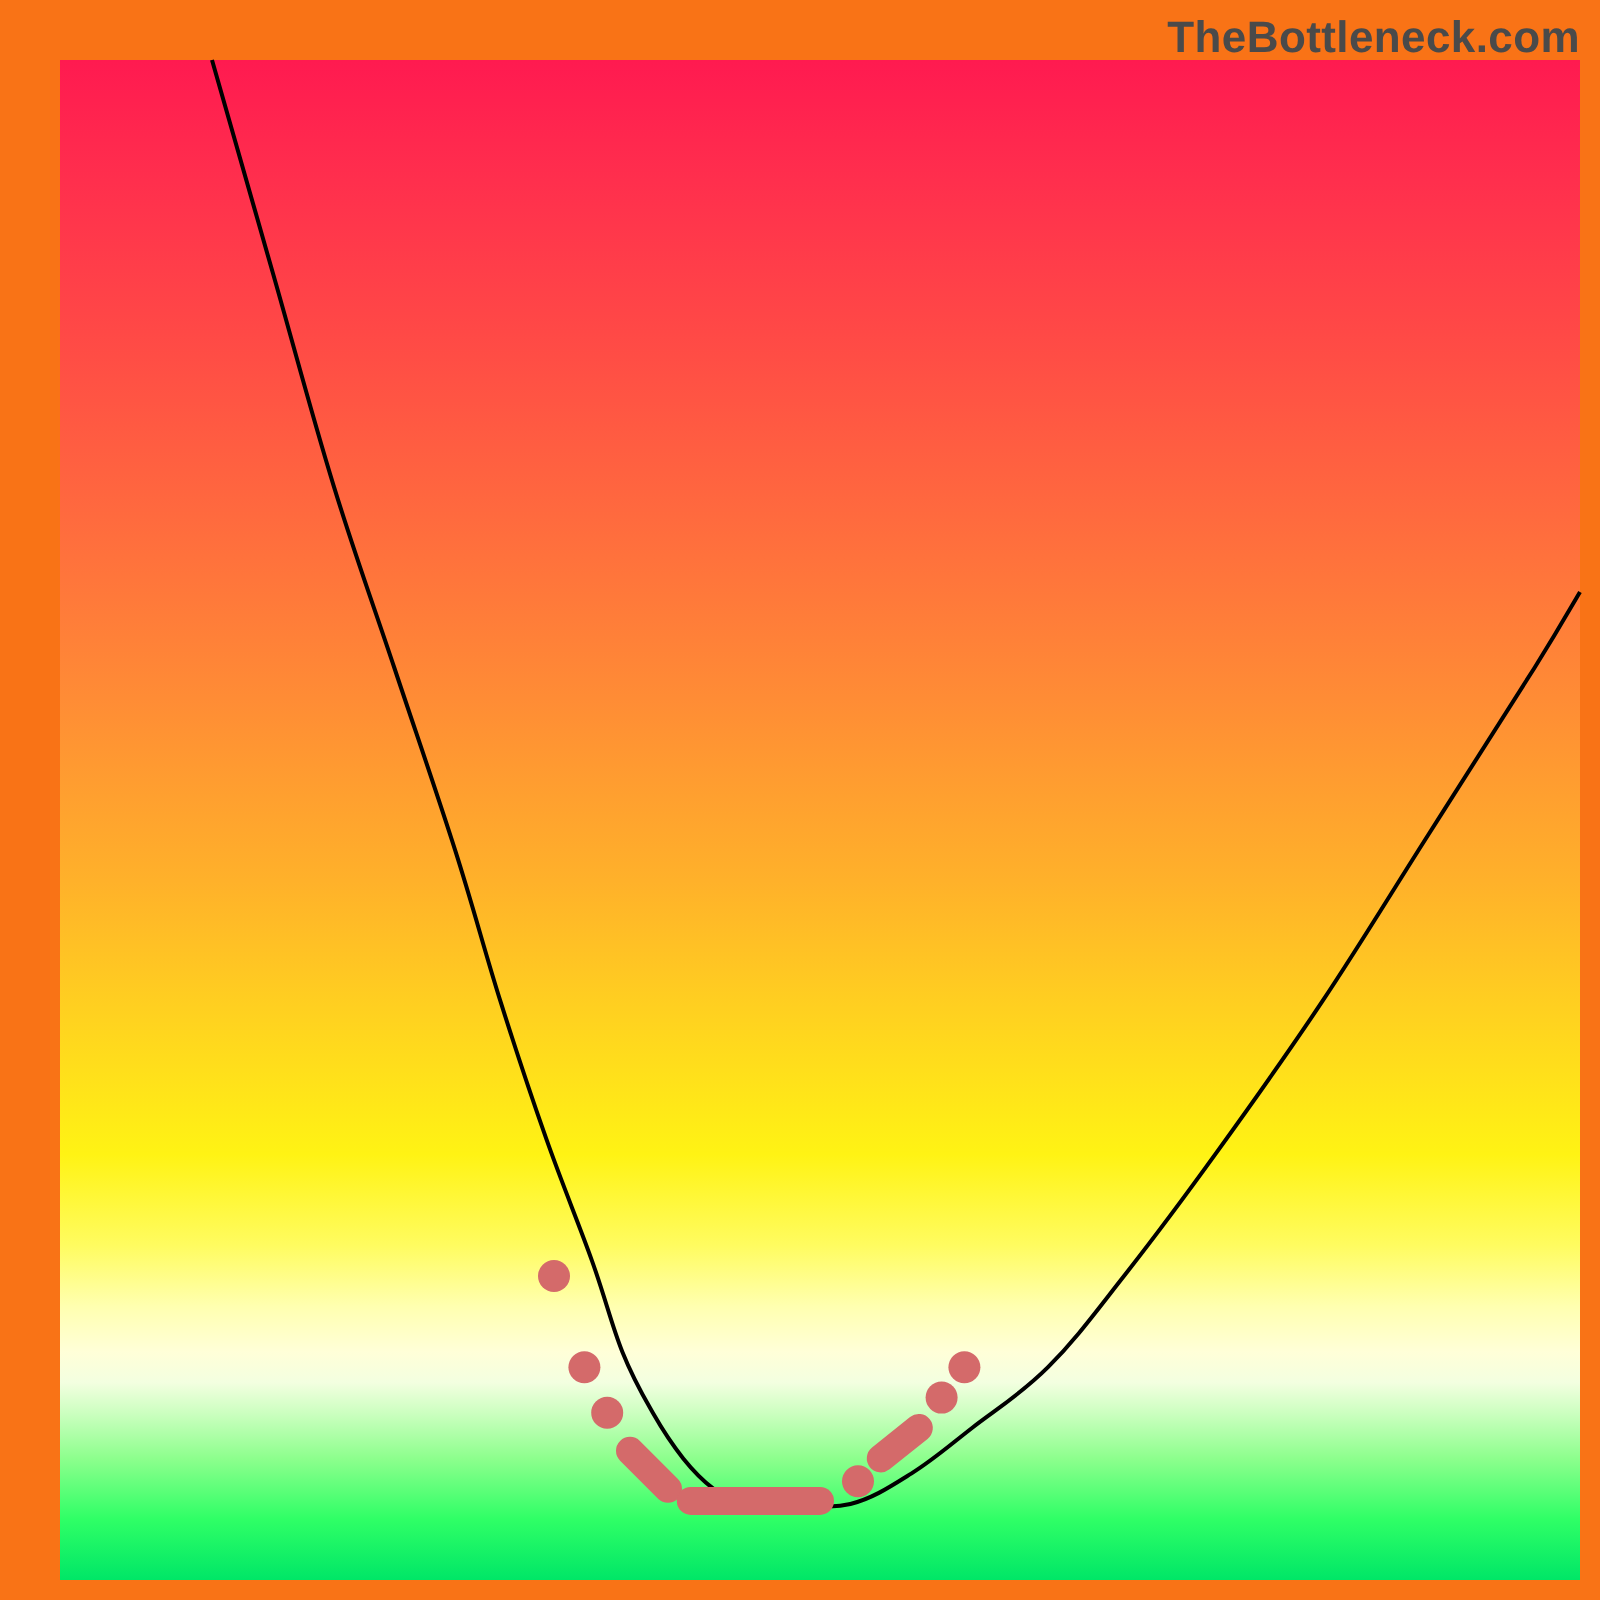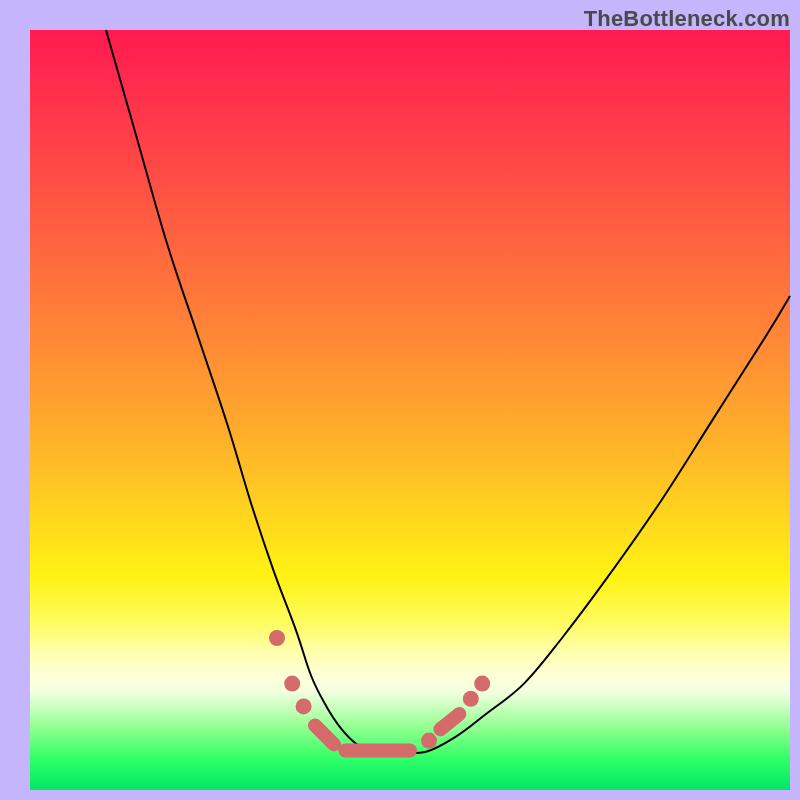--- a/index.html
+++ b/index.html
@@ -8,21 +8,21 @@
     width: 800px;
     height: 800px;
     background: #000;
     overflow: hidden;
     font-family: Arial, Helvetica, sans-serif;
   }
   .frame {
     position: relative;
     width: 800px;
     height: 800px;
-    background: #c4b5fd;
+    background: #f97316;
   }
   .attribution {
     position: absolute;
     top: 6px;
     right: 10px;
     color: #4a4a4a;
     font-size: 22px;
     font-weight: 600;
     letter-spacing: 0.2px;
     z-index: 10;

